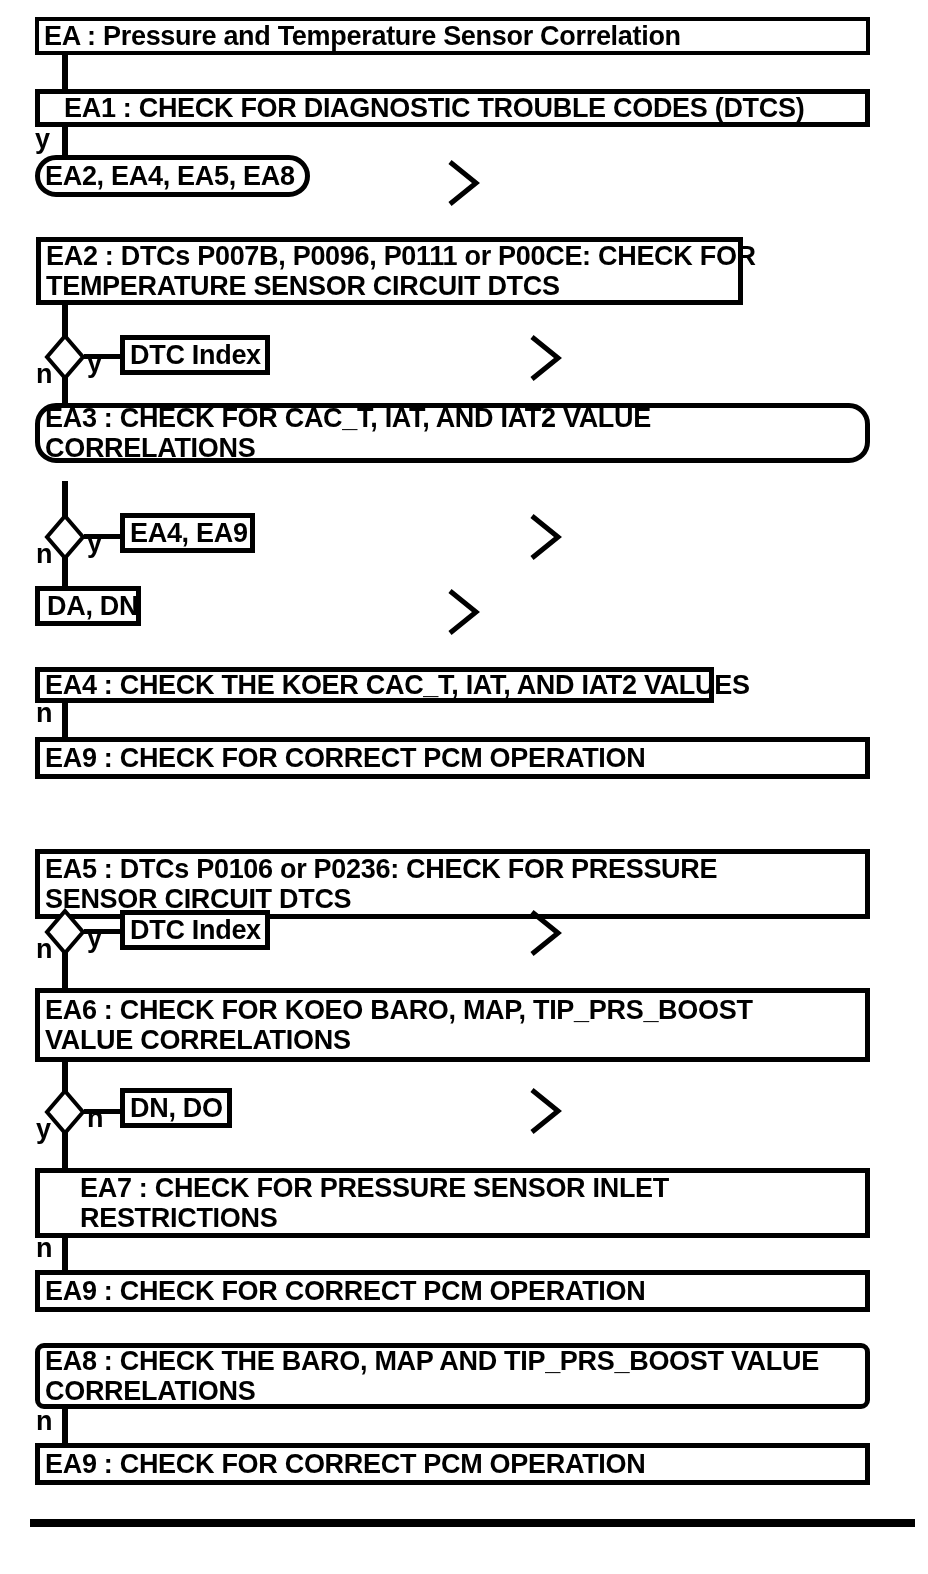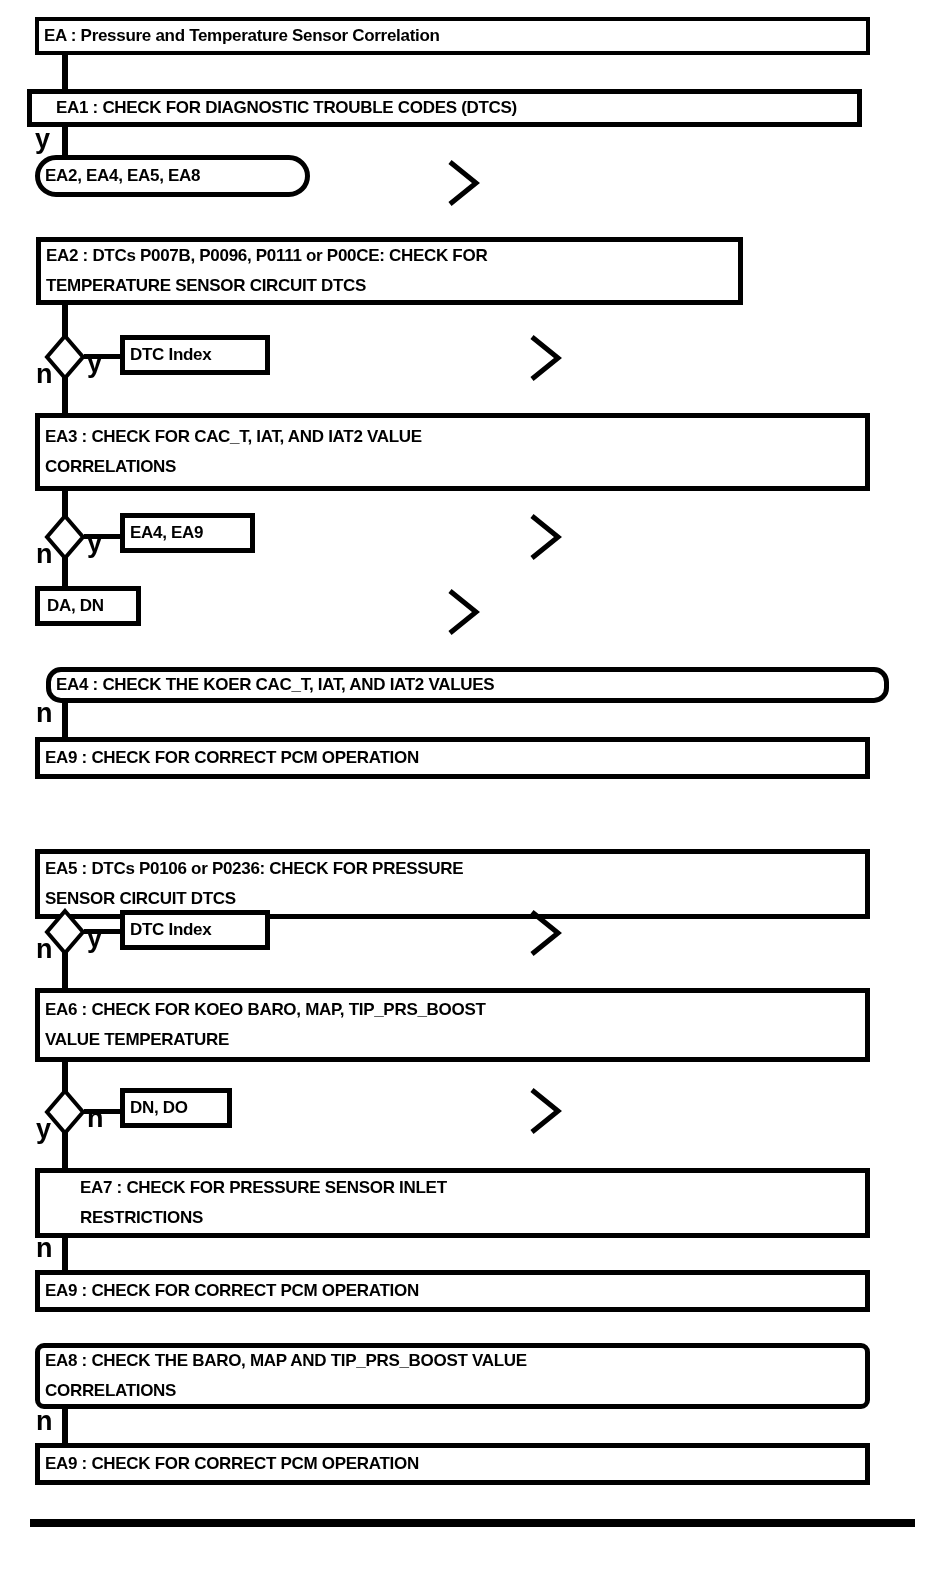--- a/index.html
+++ b/index.html
@@ -2,21 +2,21 @@
 <html><head>
 <meta charset="utf-8">
 <style>
   html,body{margin:0;padding:0;background:#ffffff;}
   #page{
     position:relative;width:928px;height:1574px;background:#ffffff;
     font-family:"Liberation Sans", sans-serif;color:#000;overflow:hidden;
   }
   .node{
     position:absolute;box-sizing:border-box;background:#fff;border:5px solid #000;
-    font-weight:bold;font-size:17px;line-height:30px;letter-spacing:-0.3px;
+    font-weight:bold;font-size:27px;line-height:30px;letter-spacing:-0.3px;
     white-space:nowrap;padding:0 5px;display:flex;flex-direction:column;justify-content:center;
   }
   .title-box{border-width:4px;}
   .vline{position:absolute;width:6px;background:#000;}
   .hline{position:absolute;height:5px;background:#000;}
   .lbl{
     position:absolute;font-weight:bold;font-size:27px;line-height:27px;letter-spacing:-0.3px;
   }
   .shape{position:absolute;}
   .rule{position:absolute;background:#000;}
@@ -38,21 +38,21 @@
 
   <div class="hline" style="left:84px;top:354px;width:38px;"></div>
   <div class="hline" style="left:84px;top:534px;width:38px;"></div>
   <div class="hline" style="left:84px;top:929px;width:38px;"></div>
   <div class="hline" style="left:84px;top:1109px;width:38px;"></div>
 
   <div class="node title-box" style="left:35px;top:17px;width:835px;height:38px;border-width:4px;">
     <span>EA : Pressure and Temperature Sensor Correlation</span>
   </div>
 
-  <div class="node" style="left:27px;top:89px;width:835px;height:38px;padding-left:24px;">
+  <div class="node" style="left:35px;top:89px;width:835px;height:38px;padding-left:24px;">
     <span>EA1 : CHECK FOR DIAGNOSTIC TROUBLE CODES (DTCS)</span>
   </div>
   <div class="lbl" style="left:35px;top:126px;">y</div>
 
   <div class="node" style="left:35px;top:155px;width:275px;height:42px;border-radius:21px;">
     <span>EA2, EA4, EA5, EA8</span>
   </div>
   <svg class="shape" style="left:446px;top:158px;" width="34" height="50" viewBox="0 0 34 50">
     <path d="M4,4 L30,25 L4,46" fill="none" stroke="#000" stroke-width="5"></path>
   </svg>
@@ -67,21 +67,21 @@
   </svg>
   <div class="lbl" style="left:36px;top:361px;">n</div>
   <div class="lbl" style="left:87px;top:350px;">y</div>
   <div class="node" style="left:120px;top:335px;width:150px;height:40px;">
     <span>DTC Index</span>
   </div>
   <svg class="shape" style="left:528px;top:333px;" width="34" height="50" viewBox="0 0 34 50">
     <path d="M4,4 L30,25 L4,46" fill="none" stroke="#000" stroke-width="5"></path>
   </svg>
 
-  <div class="node" style="left:35px;top:413px;width:835px;height:78px;">
+  <div class="node" style="left:35px;top:403px;width:835px;height:60px;border-radius:21px;">
     <span>EA3 : CHECK FOR CAC_T, IAT, AND IAT2 VALUE</span>
     <span>CORRELATIONS</span>
   </div>
 
   <svg class="shape" style="left:44px;top:513px;" width="42" height="48" viewBox="0 0 42 48">
     <polygon points="21,3 39,24 21,45 3,24" fill="#fff" stroke="#000" stroke-width="4"></polygon>
   </svg>
   <div class="lbl" style="left:36px;top:541px;">n</div>
   <div class="lbl" style="left:87px;top:530px;">y</div>
   <div class="node" style="left:120px;top:513px;width:135px;height:40px;">
@@ -91,21 +91,21 @@
     <path d="M4,4 L30,25 L4,46" fill="none" stroke="#000" stroke-width="5"></path>
   </svg>
 
   <div class="node" style="left:35px;top:586px;width:106px;height:40px;padding-left:7px;">
     <span>DA, DN</span>
   </div>
   <svg class="shape" style="left:446px;top:587px;" width="34" height="50" viewBox="0 0 34 50">
     <path d="M4,4 L30,25 L4,46" fill="none" stroke="#000" stroke-width="5"></path>
   </svg>
 
-  <div class="node" style="left:46px;top:667px;width:843px;height:36px;border-radius:15px;">
+  <div class="node" style="left:35px;top:667px;width:679px;height:36px;">
     <span>EA4 : CHECK THE KOER CAC_T, IAT, AND IAT2 VALUES</span>
   </div>
   <div class="lbl" style="left:36px;top:700px;">n</div>
   <div class="node" style="left:35px;top:737px;width:835px;height:42px;">
     <span>EA9 : CHECK FOR CORRECT PCM OPERATION</span>
   </div>
 
   <div class="node" style="left:35px;top:849px;width:835px;height:70px;">
     <span>EA5 : DTCs P0106 or P0236: CHECK FOR PRESSURE</span>
     <span>SENSOR CIRCUIT DTCS</span>
@@ -118,21 +118,21 @@
   <div class="lbl" style="left:87px;top:925px;">y</div>
   <div class="node" style="left:120px;top:910px;width:150px;height:40px;">
     <span>DTC Index</span>
   </div>
   <svg class="shape" style="left:528px;top:908px;" width="34" height="50" viewBox="0 0 34 50">
     <path d="M4,4 L30,25 L4,46" fill="none" stroke="#000" stroke-width="5"></path>
   </svg>
 
   <div class="node" style="left:35px;top:988px;width:835px;height:74px;">
     <span>EA6 : CHECK FOR KOEO BARO, MAP, TIP_PRS_BOOST</span>
-    <span>VALUE TEMPERATURE</span>
+    <span>VALUE CORRELATIONS</span>
   </div>
 
   <svg class="shape" style="left:44px;top:1088px;" width="42" height="48" viewBox="0 0 42 48">
     <polygon points="21,3 39,24 21,45 3,24" fill="#fff" stroke="#000" stroke-width="4"></polygon>
   </svg>
   <div class="lbl" style="left:87px;top:1105px;">n</div>
   <div class="lbl" style="left:36px;top:1116px;">y</div>
   <div class="node" style="left:120px;top:1088px;width:112px;height:40px;">
     <span>DN, DO</span>
   </div>

